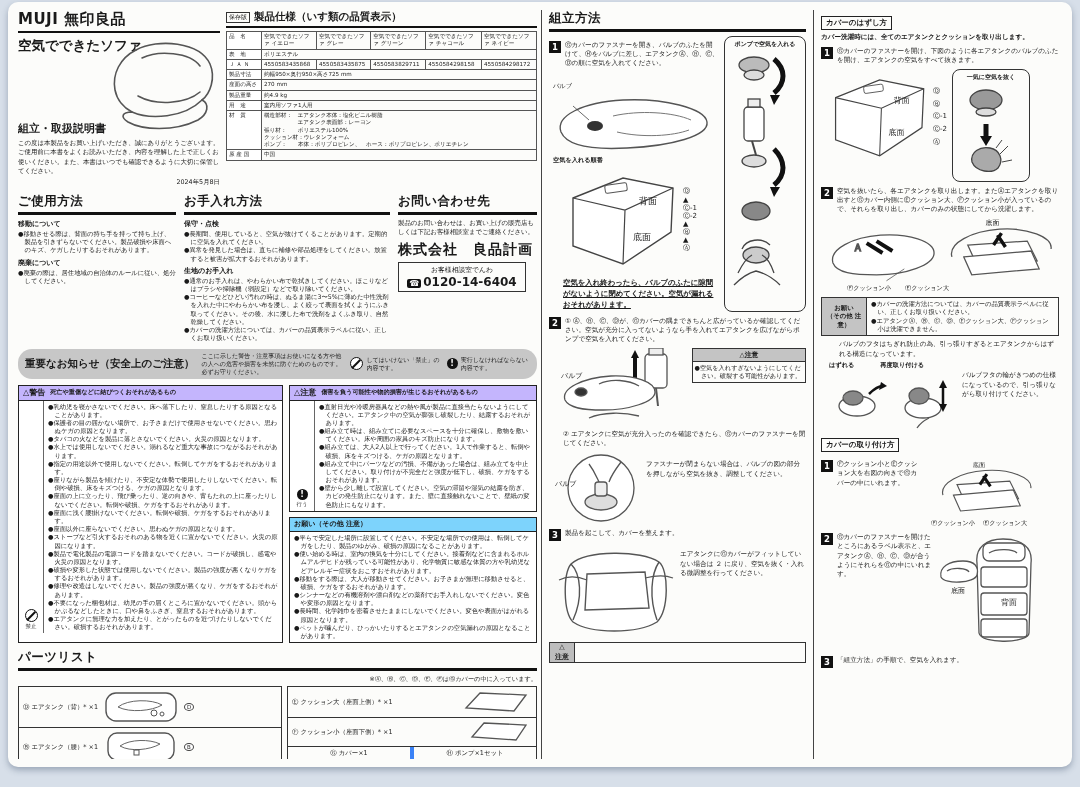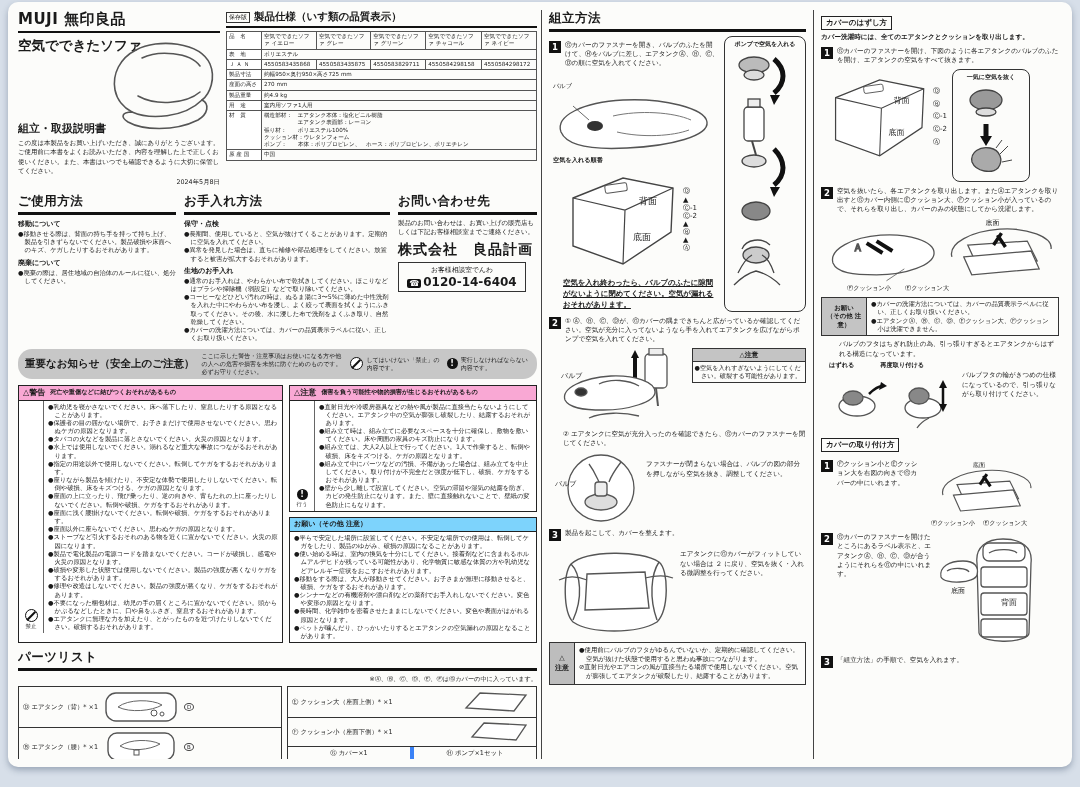--- a/index.html
+++ b/index.html
@@ -44,21 +44,21 @@
   .notice{background:#c7c7c7;border-radius:14px;margin-top:7px;display:flex;align-items:center;gap:7px;padding:3px 7px;}
   .notice .nt{font-size:10.5px;font-weight:bold;white-space:nowrap;}
   .notice .nd{font-size:6px;line-height:1.3;width:190px;}
   .legend{display:flex;align-items:center;gap:3px;font-size:6px;line-height:1.25;}
   .circle-slash{width:11px;height:11px;border:1.6px solid #111;border-radius:50%;position:relative;flex:none;background:#fff;}
   .circle-slash::after{content:"";position:absolute;left:-1px;top:4.2px;width:12px;height:1.6px;background:#111;transform:rotate(-45deg);}
   .must-circle{width:11px;height:11px;background:#111;border-radius:50%;color:#fff;font-size:8px;font-weight:bold;display:flex;align-items:center;justify-content:center;flex:none;}
   
   .safety-row{display:flex;gap:6px;margin-top:6px;}
   .sbox{border:1.6px solid #222;background:#fff;}
-  .sbox .band{background:#f9a8d4;border-bottom:1.4px solid #222;display:flex;align-items:center;gap:5px;padding:1.5px 4px;}
+  .sbox .band{background:#c4b5fd;border-bottom:1.4px solid #222;display:flex;align-items:center;gap:5px;padding:1.5px 4px;}
   .sbox .band .bl{font-size:8px;font-weight:bold;}
   .sbox .band .bs{font-size:6.2px;font-weight:bold;}
   .sbody{display:flex;}
   .icol{width:22px;flex:none;border-right:1px solid #666;display:flex;flex-direction:column;align-items:center;justify-content:flex-end;gap:1px;padding:3px 1px;}
   .icol .ilab{font-size:5.5px;}
   .sitems{padding:2px 4px;flex:1;}
   .wbox{width:263px;flex:none;}
   .rstack{flex:1;display:flex;flex-direction:column;gap:5px;}
   .req-band{background:#7dd3fc;border-bottom:1.4px solid #222;font-size:7px;font-weight:bold;padding:1.5px 4px;}
   
@@ -478,24 +478,20 @@
         </g>
       </svg>
       <div class="notebox-plain" style="flex:1;padding-top:6px;">エアタンクにⒼカバーがフィットしていない場合は ２ に戻り、空気を抜く・入れる微調整を行ってください。</div>
     </div>
 
     <div class="bottom-caution">
       <div class="bc-label">
           <span>△</span>
           <span>注意</span>
         </div>
-      <div class="bc-items">
-          <div>●使用前にバルブのフタがゆるんでいないか、定期的に確認してください。空気が抜けた状態で使用すると思わぬ事故につながります。</div>
-          <div>⊘直射日光やエアコンの風が直接当たる場所で使用しないでください。空気が膨張してエアタンクが破裂したり、結露することがあります。</div>
-        </div>
     </div>
   </div>
 
   <div class="vdiv"></div>
 
   <div class="col right">
     <div class="boxed-sub">カバーのはずし方</div>
     <div class="stext" style="font-weight:bold;">カバー洗濯時には、全てのエアタンクとクッションを取り出します。</div>
 
     <div class="step">

